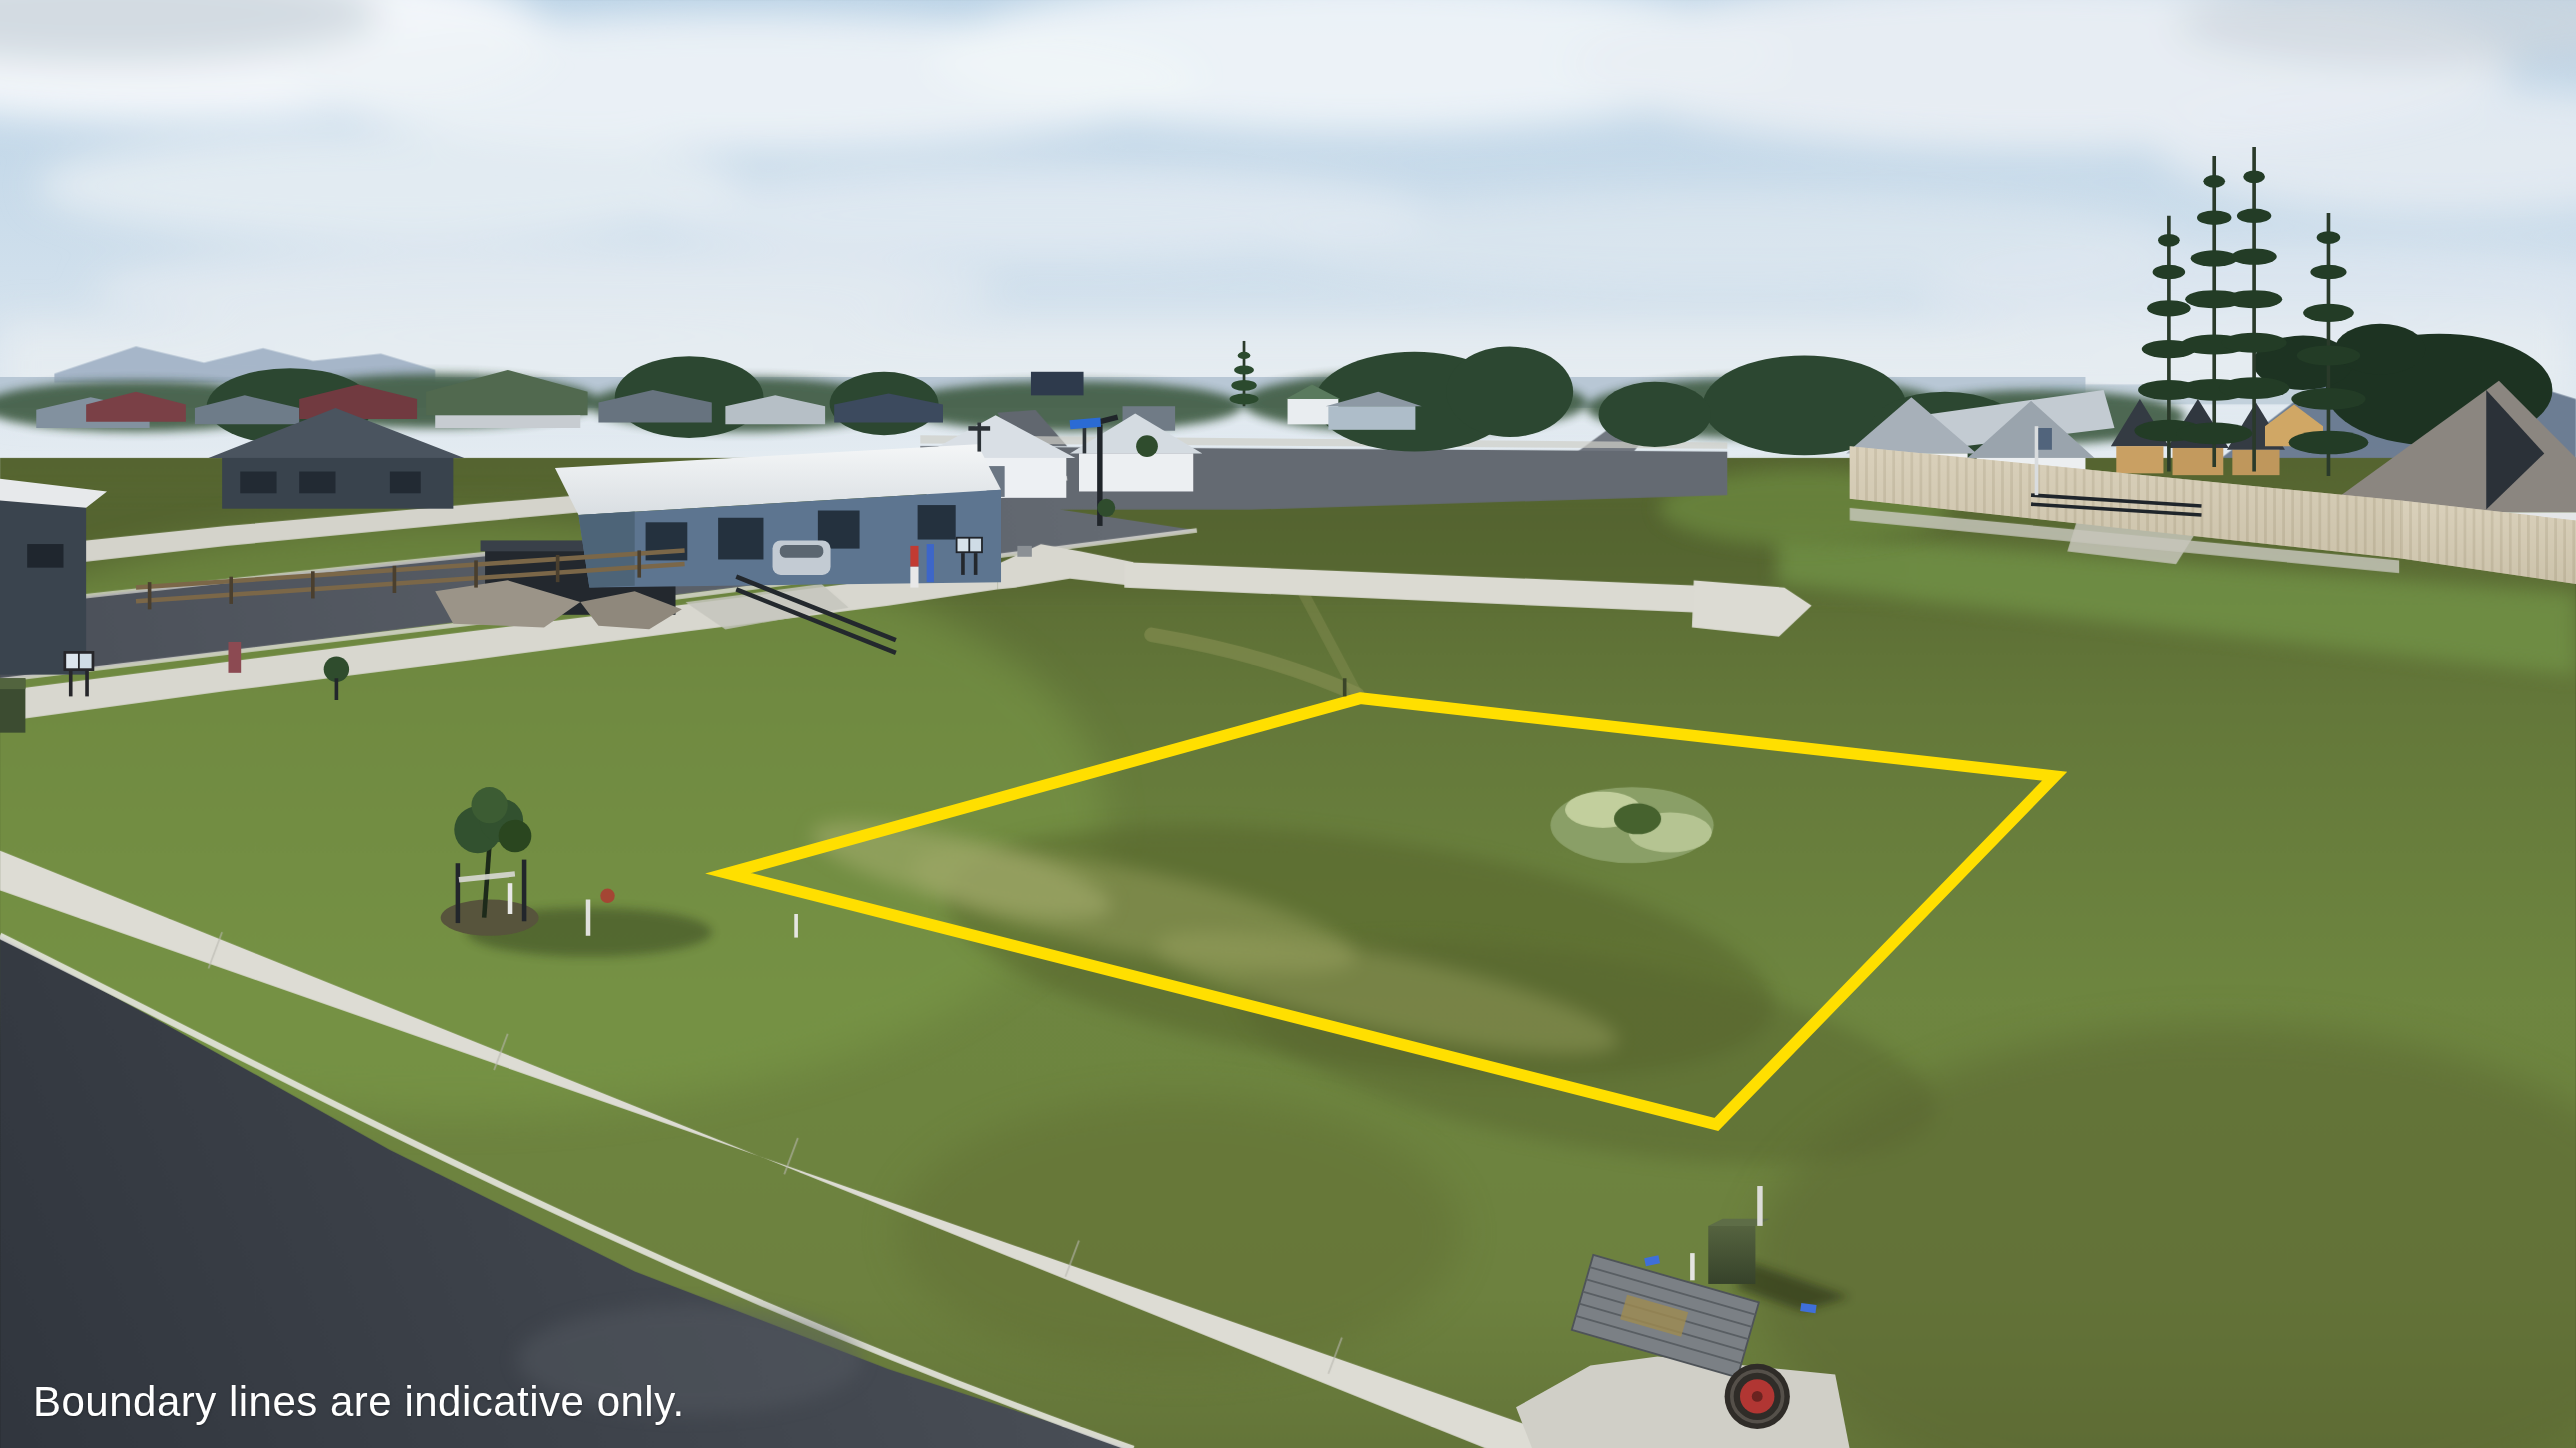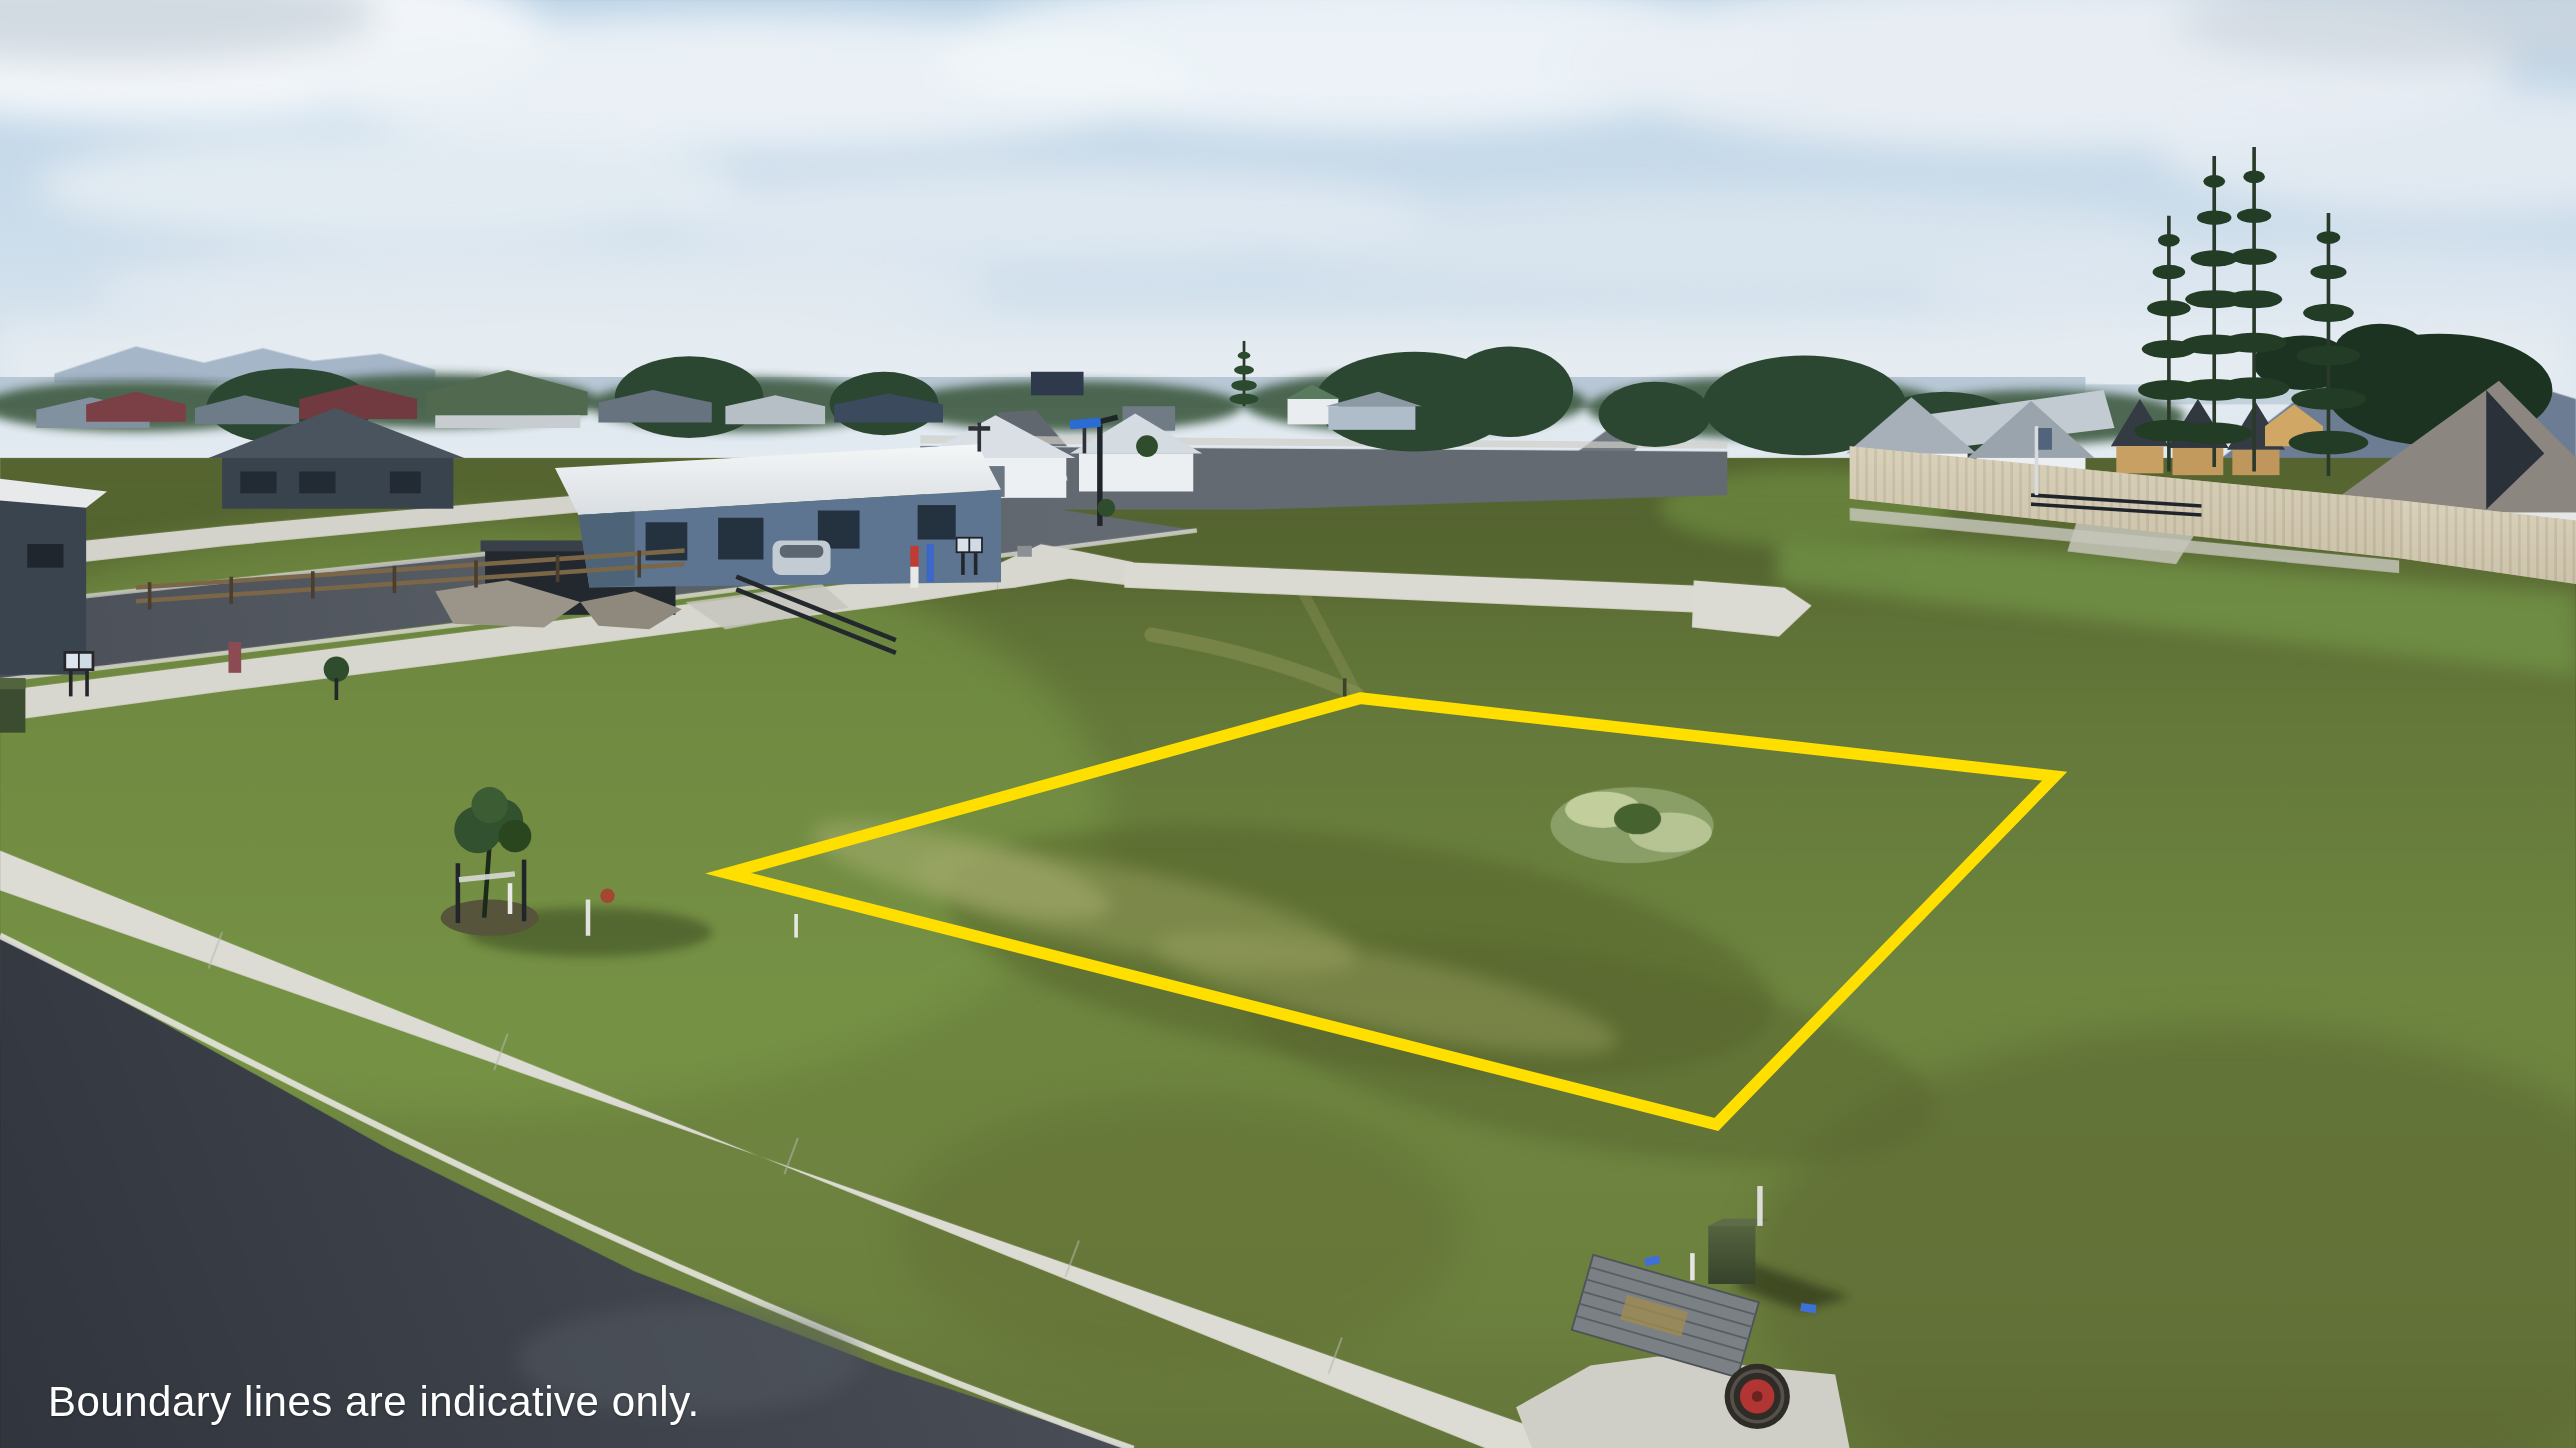--- a/index.html
+++ b/index.html
@@ -5,21 +5,21 @@
   html,body{margin:0;padding:0;background:#000;}
   .stage{
     position:relative;
     width:2576px;height:1449px;
     overflow:hidden;
     font-family:"Liberation Sans", sans-serif;
   }
   .stage svg{position:absolute;left:0;top:0;display:block;}
   .caption{
     position:absolute;
-    left:48px;
+    left:33px;
     top:1378px;
     font-size:42px;
     font-weight:400;
     letter-spacing:0.5px;
     color:#fff;
     text-shadow:0 0.9px 2.7px rgba(0,0,0,.35);
     user-select:none;
   }
 </style>
 </head>

